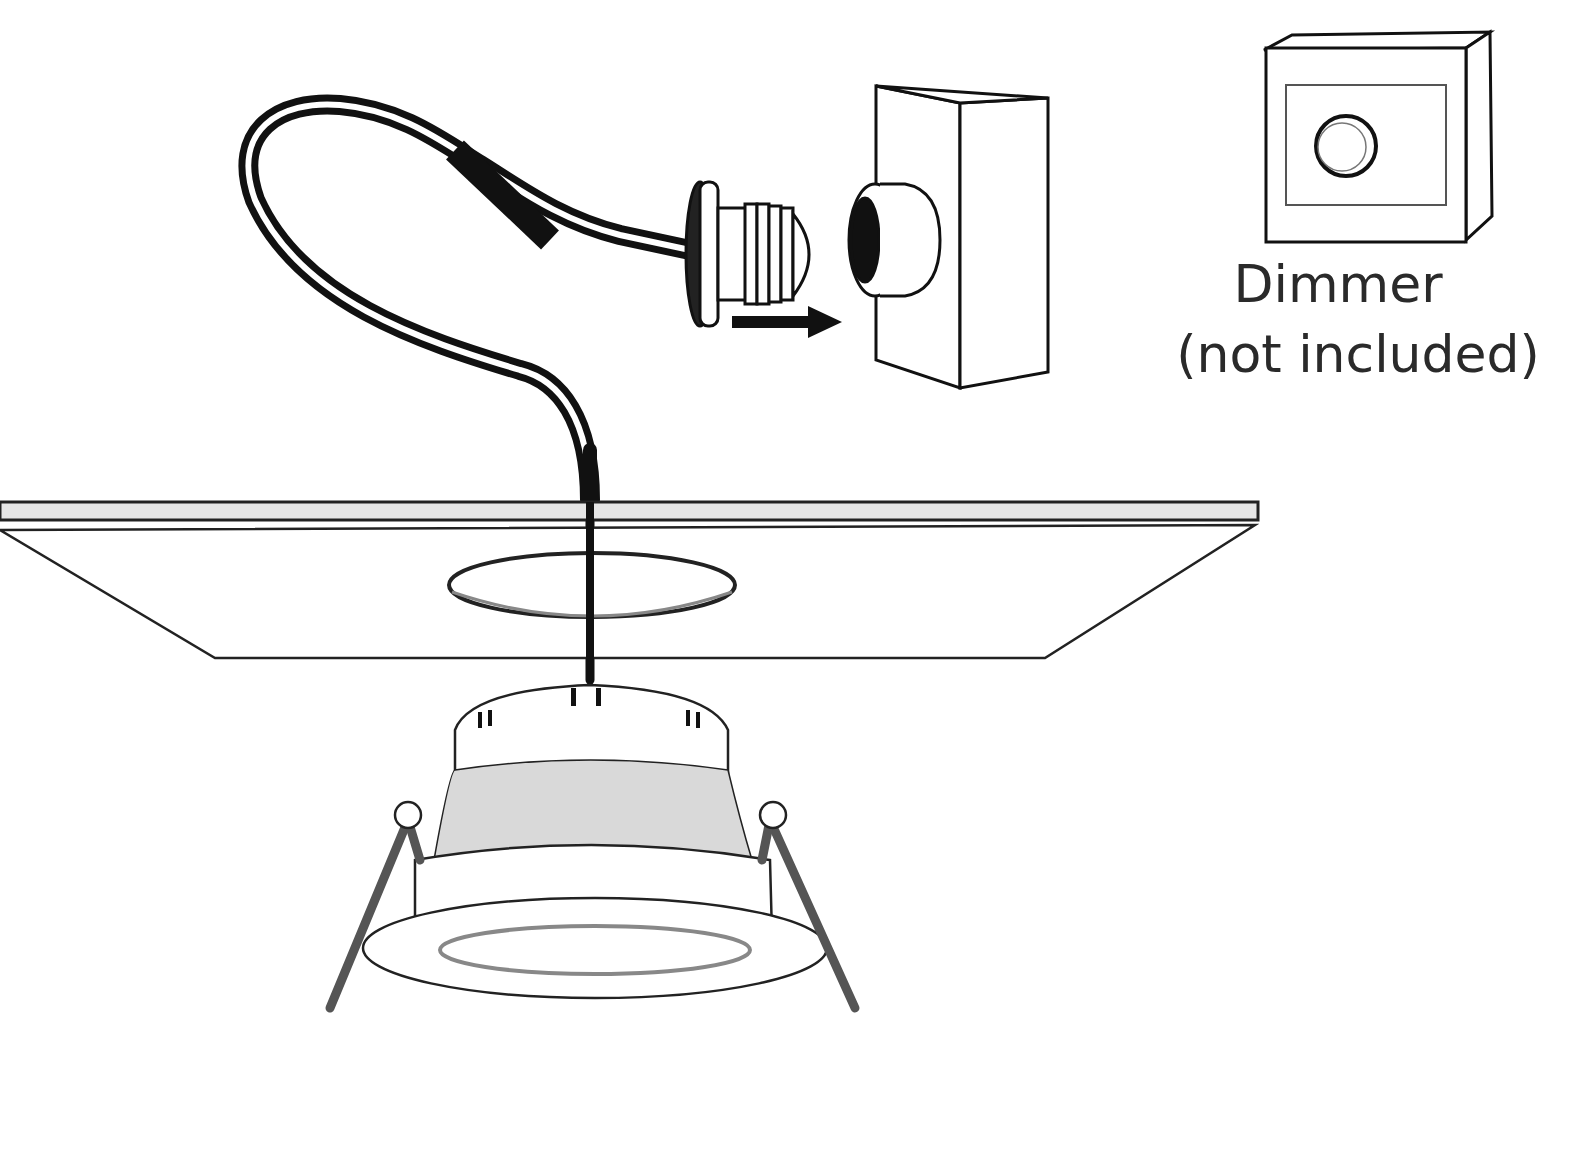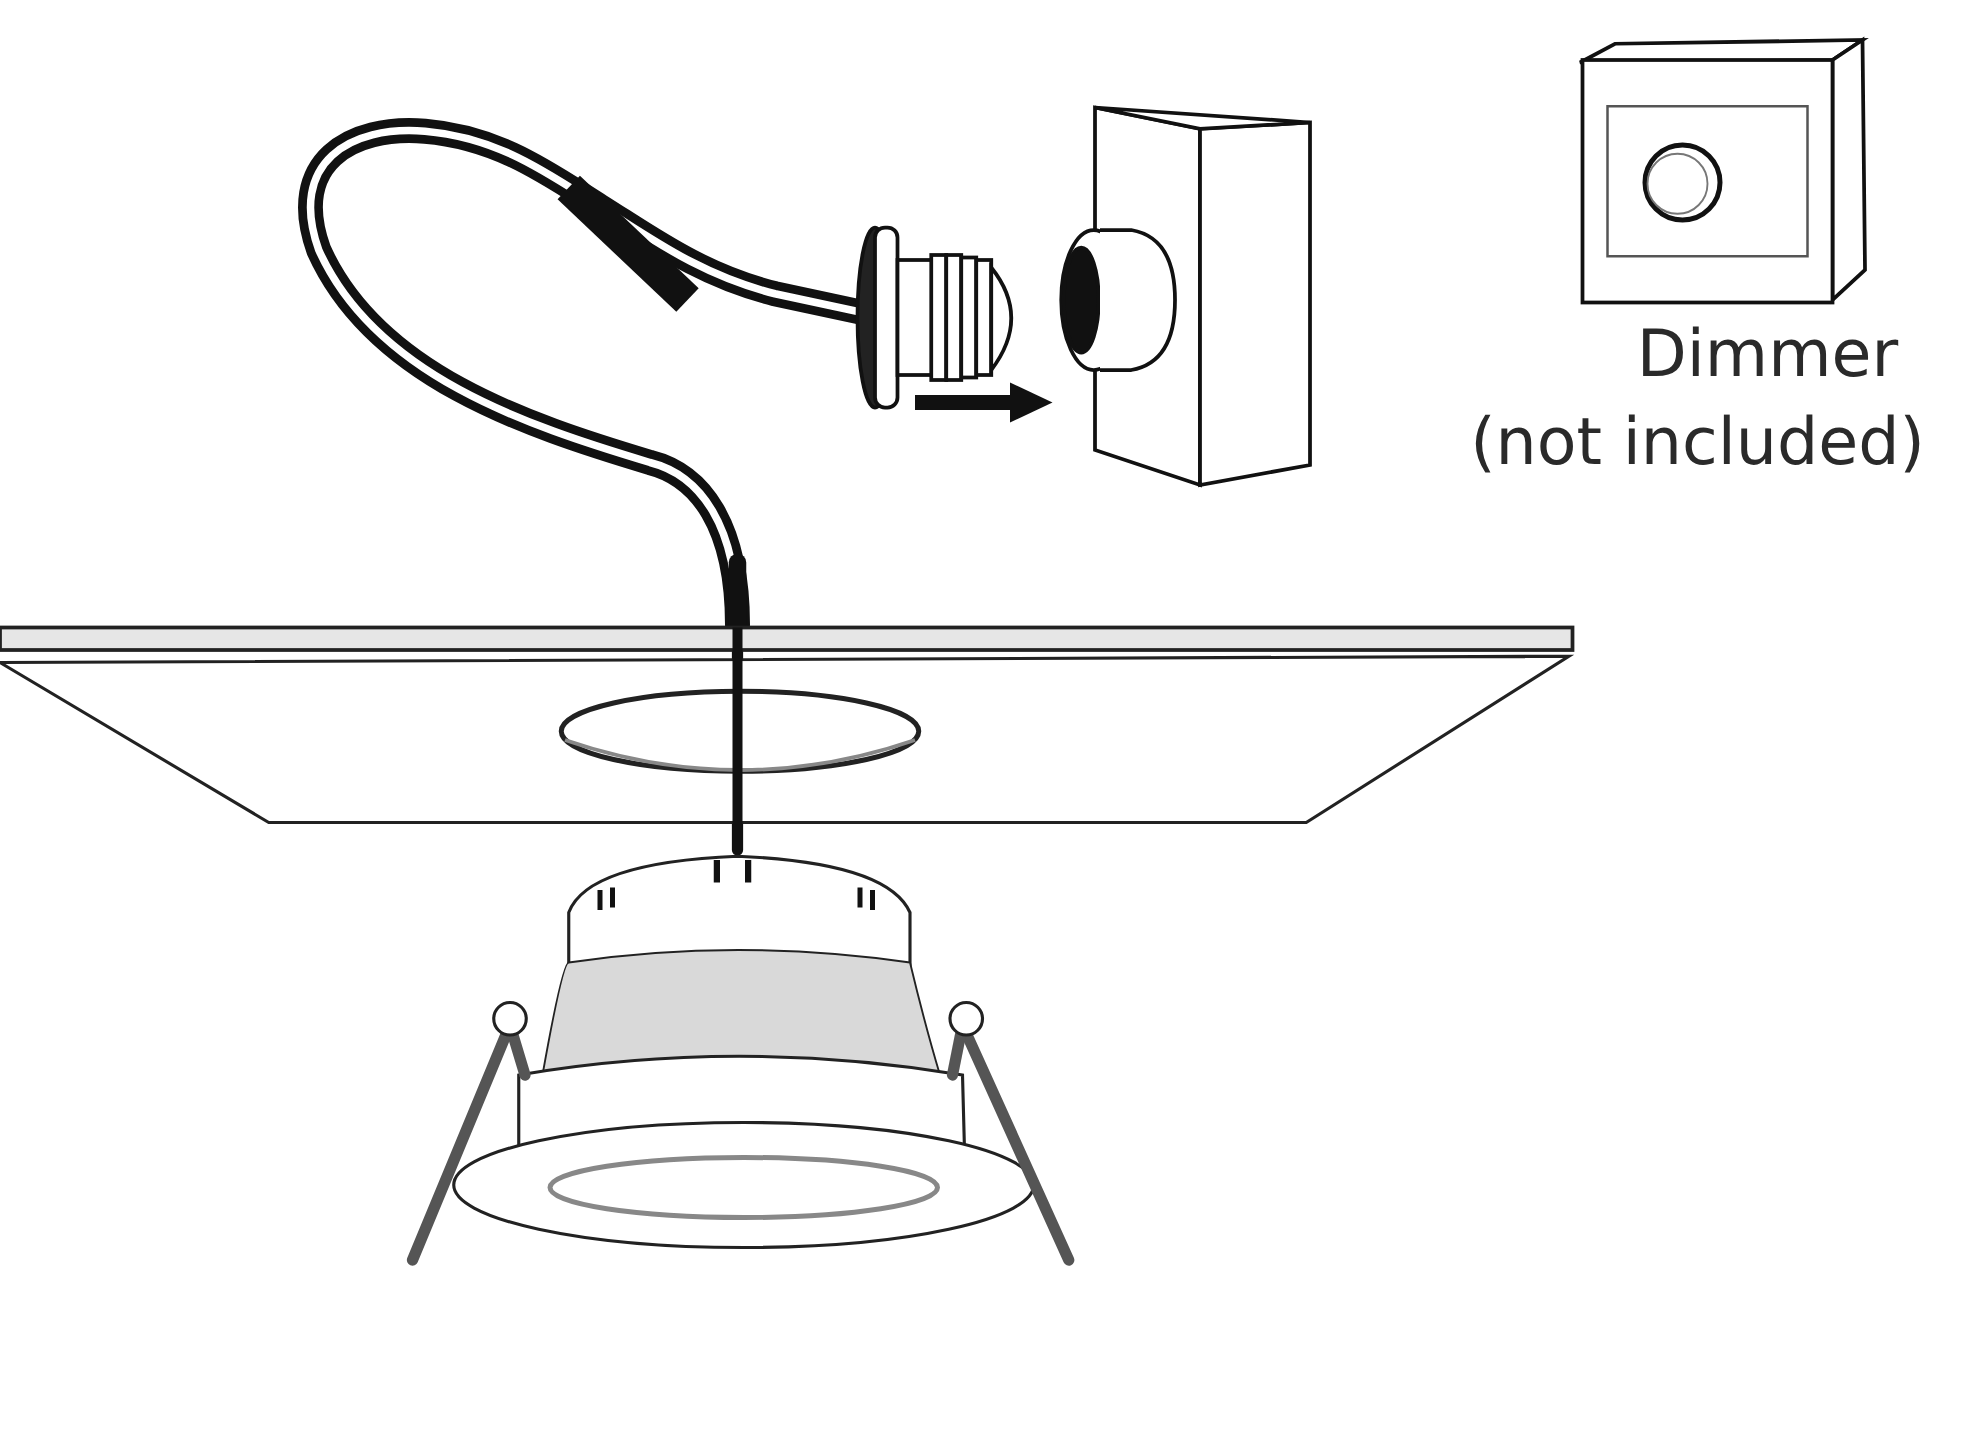--- a/index.html
+++ b/index.html
@@ -1,19 +1,19 @@
 <!DOCTYPE html>
 <html><head>
 <meta charset="utf-8">
 <style>
   html, body { margin:0; padding:0; background:#ffffff; }
   body { width:1586px; height:1158px; position:relative; overflow:hidden; font-family:"DejaVu Sans", sans-serif; }
   svg.diagram { position:absolute; left:0; top:0; }
   .label { position:absolute; color:#2a2a2a; font-family:"DejaVu Sans", sans-serif; font-size:52px; line-height:1; text-align:center; white-space:nowrap; }
-  #dimmer-title { left:1284px; top:258px; width:260px; }
+  #dimmer-title { left:1208px; top:258px; width:260px; }
   #dimmer-note { left:1148px; top:328px; width:420px; }
 </style>
 </head>
 <body>
 
 <svg class="diagram" width="1586" height="1158" viewBox="0 0 1586 1158">
 
   <g fill="none" stroke="#111" stroke-linecap="round">
     <path d="M590 500 C 590 420, 560 380, 520 370 C 420 340, 300 300, 255 200 C 230 130, 280 100, 340 105 C 400 110, 440 140, 480 165 C 520 190, 560 220, 620 235 L 690 250" stroke-width="20"></path>
     <path d="M590 500 C 590 420, 560 380, 520 370 C 420 340, 300 300, 255 200 C 230 130, 280 100, 340 105 C 400 110, 440 140, 480 165 C 520 190, 560 220, 620 235 L 690 250" stroke="#fff" stroke-width="6"></path>

